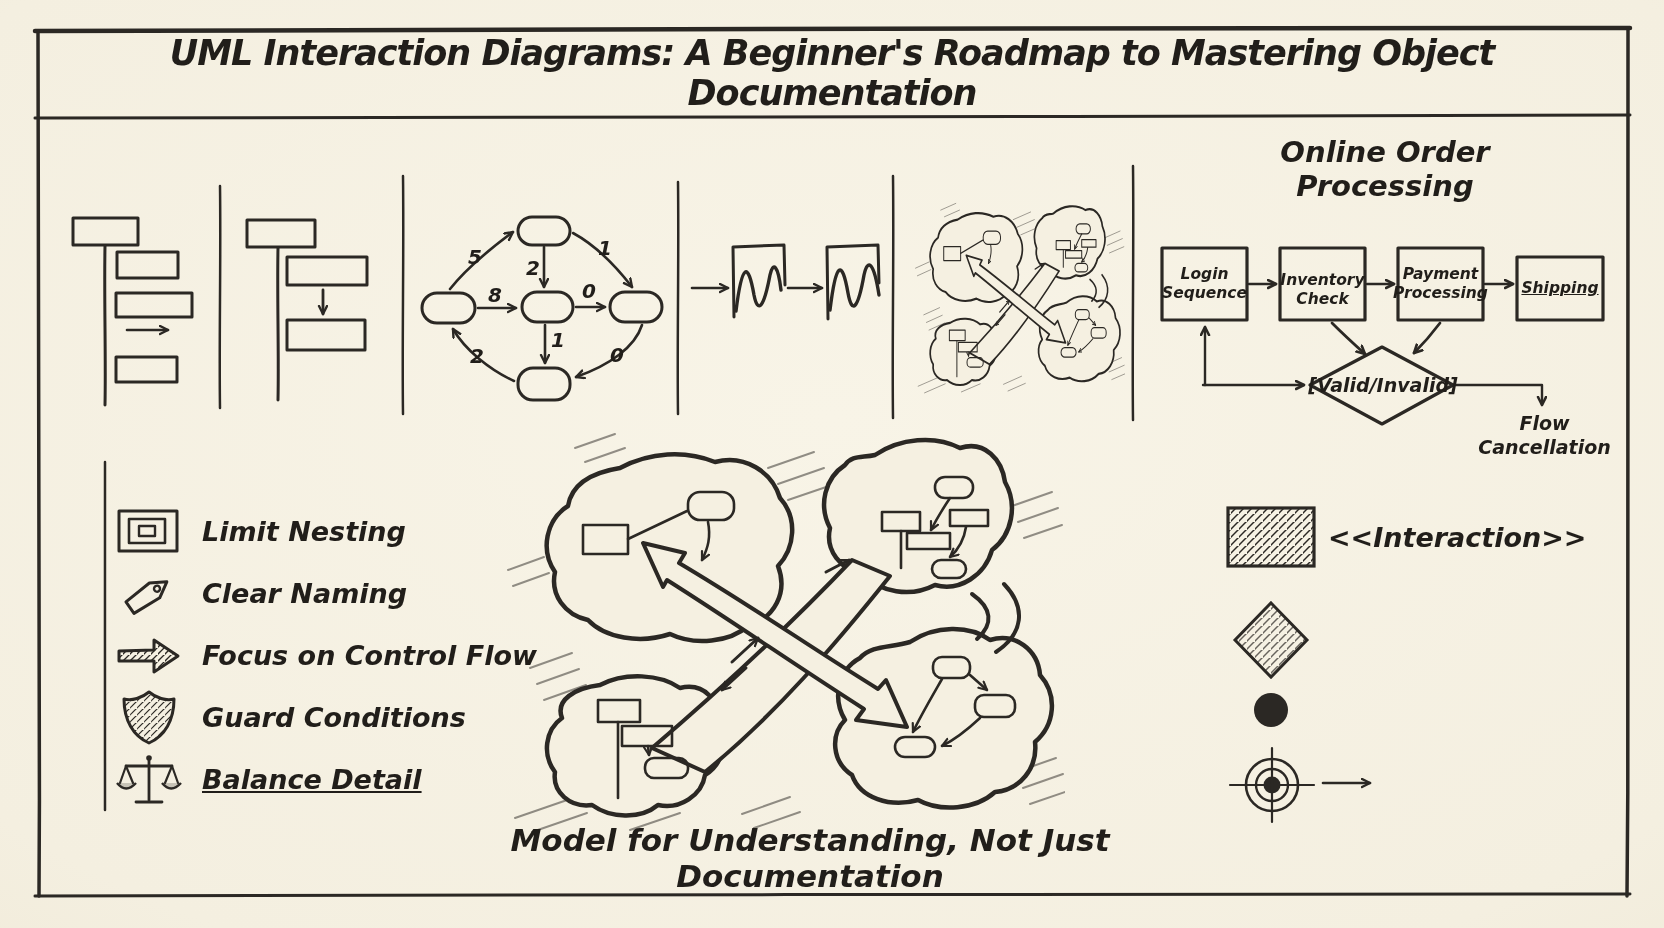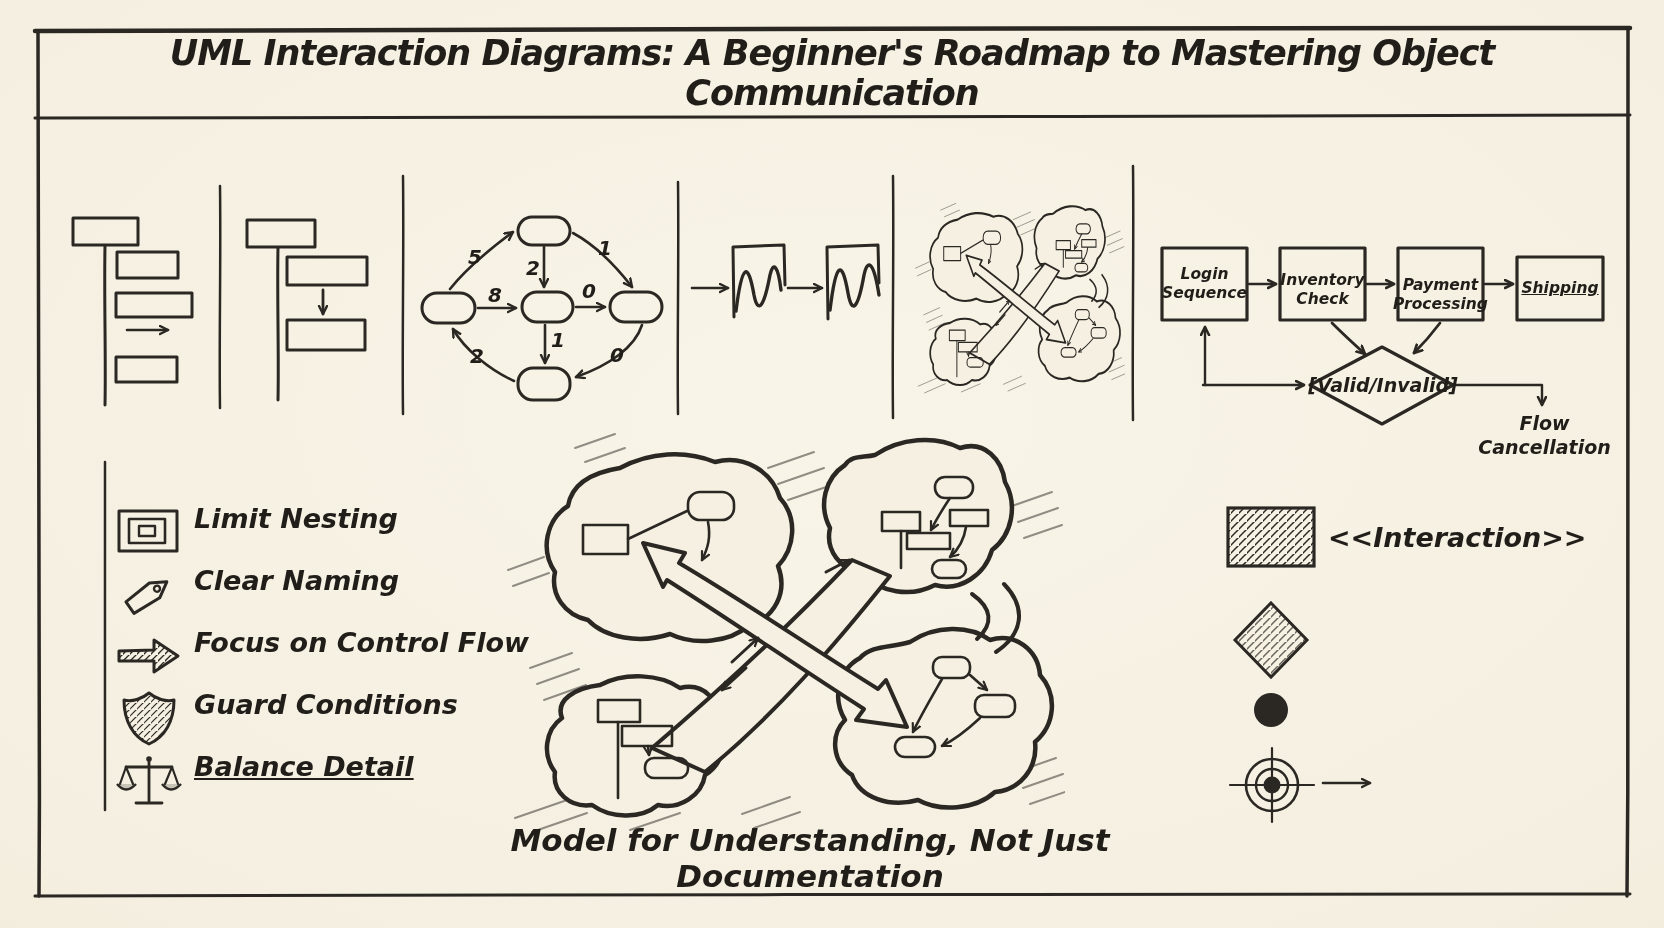--- a/index.html
+++ b/index.html
@@ -16,21 +16,21 @@
   .subtitle{font-size:29px;}
   .caption{font-size:31px;}
   .boxlabel{font-size:15.5px;line-height:1.2;}
   .smalllabel{font-size:19px;}
   .listlabel{font-size:27px;}
   .legendlabel{font-size:27px;}
   svg .ink{stroke:#2b2824;fill:none;stroke-linecap:round;stroke-linejoin:round;}
   svg .fillpaper{fill:#f5f0e1;}
   svg .soft{opacity:.5;}
   svg text.num{font:italic 700 20px "DejaVu Sans",sans-serif;fill:#211e1a;stroke:none;}
-  .row{position:absolute;display:flex;gap:12px;height:56px;}
+  .row{position:absolute;display:flex;align-items:center;gap:20px;height:56px;}
 </style>
 </head>
 <body>
 
 <div class="poster">
 
   <svg class="abs" style="left:0;top:0" width="1664" height="928">
     <path class="ink" stroke-width="4.5" d="M35,31 C400,27 1200,30 1630,28"></path>
     <path class="ink" stroke-width="3" d="M35,118 C500,115 1100,118 1630,115"></path>
     <path class="ink" stroke-width="3.5" d="M38,33 C36,300 41,600 39,896"></path>
@@ -39,21 +39,21 @@
     <g>
       <path class="ink" stroke-width="2.5" d="M220,186 C221,260 219,340 220,408"></path>
       <path class="ink" stroke-width="2.5" d="M403,176 C404,255 402,340 403,414"></path>
       <path class="ink" stroke-width="2.5" d="M678,182 C679,260 677,345 678,414"></path>
       <path class="ink" stroke-width="2.5" d="M893,176 C894,260 892,345 893,418"></path>
       <path class="ink" stroke-width="2.5" d="M1133,166 C1134,250 1132,345 1133,420"></path>
       <path class="ink" stroke-width="2.5" d="M105,462 C106,570 104,700 105,810"></path>
     </g>
   </svg>
 
-  <div class="abs center hand title" style="left:52px;top:40px;width:1560px;height:66px;">UML Interaction Diagrams: A Beginner's Roadmap to Mastering Object Communication</div>
+  <div class="abs center hand title" style="left:52px;top:40px;width:1560px;height:66px;">UML Interaction Diagrams: A Beginner's Roadmap to Mastering Object Documentation</div>
 
   <svg class="abs" style="left:60px;top:190px" width="170" height="230">
     <defs>
         <marker id="p1-ah" markerUnits="userSpaceOnUse" markerWidth="14" markerHeight="14" refX="9" refY="5" orient="auto">
           <path d="M1,1 L9,5 L1,9" class="ink" stroke-width="2.4"></path>
         </marker>
       </defs>
     <rect class="ink" stroke-width="3" x="13" y="28" width="65" height="27"></rect>
     <path class="ink" stroke-width="3" d="M45,56 C44,110 46,165 45,215"></path>
     <rect class="ink" stroke-width="3" x="57" y="62" width="61" height="26"></rect>
@@ -189,20 +189,21 @@
         <path d="M266,258 L242,280" marker-end="url(#s-ah)"></path>
         <path d="M346,162 L369,150" marker-end="url(#s-ah)"></path>
       </g>
     </g>
   </svg>
 
   <svg class="abs" style="left:905px;top:192px" width="220" height="205" viewBox="0 0 220 205">
     <use href="#overview-sketch" transform="scale(0.376 0.476)"></use>
   </svg>
 
+  <div class="abs center hand subtitle" style="left:1190px;top:150px;width:390px;height:38px;">Online Order Processing</div>
 
   <svg class="abs" style="left:1140px;top:235px" width="520" height="210">
     <defs>
         <marker id="fc-ah" markerUnits="userSpaceOnUse" markerWidth="14" markerHeight="14" refX="9" refY="5" orient="auto">
           <path d="M1,1 L9,5 L1,9" class="ink" stroke-width="2.6"></path>
         </marker>
       </defs>
     <g>
       <rect class="ink" stroke-width="3.2" x="22" y="13" width="85" height="72"></rect>
       <rect class="ink" stroke-width="3.2" x="140" y="13" width="85" height="72"></rect>
@@ -219,21 +220,21 @@
       <path class="ink" stroke-width="2.4" d="M63,150 L164,150" marker-end="url(#fc-ah)"></path>
       <path class="ink" stroke-width="2.4" d="M313,150 L402,150 L402,170" marker-end="url(#fc-ah)"></path>
     </g>
     <polygon class="ink" stroke-width="3.2" points="170,150 242,112 313,150 242,189"></polygon>
   </svg>
 
   <div class="abs center hand boxlabel prewrap" style="left:1162px;top:248px;width:85px;height:72px;border-radius:9px;">Login
 Sequence</div>
   <div class="abs center hand boxlabel prewrap" style="left:1280px;top:248px;width:85px;height:84px;">Inventory
 Check</div>
-  <div class="abs center hand boxlabel prewrap" style="left:1398px;top:248px;width:85px;height:72px;margin-top:11px;">Payment
+  <div class="abs center hand boxlabel prewrap" style="left:1398px;top:248px;width:85px;height:72px;">Payment
 Processing</div>
   <div class="abs center hand boxlabel prewrap" style="left:1517px;top:257px;width:86px;height:63px;text-decoration:underline;">Shipping</div>
   <div class="abs center hand smalllabel" style="left:1282px;top:372px;width:202px;height:26px;">[Valid/Invalid]</div>
   <div class="abs center hand smalllabel prewrap" style="left:1462px;top:410px;width:165px;height:52px;line-height:1.25;">Flow
 Cancellation</div>
 
   <div class="row" style="left:116px;top:503px;">
     <svg width="66" height="56">
       <rect class="ink" stroke-width="3" x="3" y="8" width="58" height="40"></rect>
       <rect class="ink" stroke-width="2.6" x="13" y="16" width="36" height="24"></rect>

